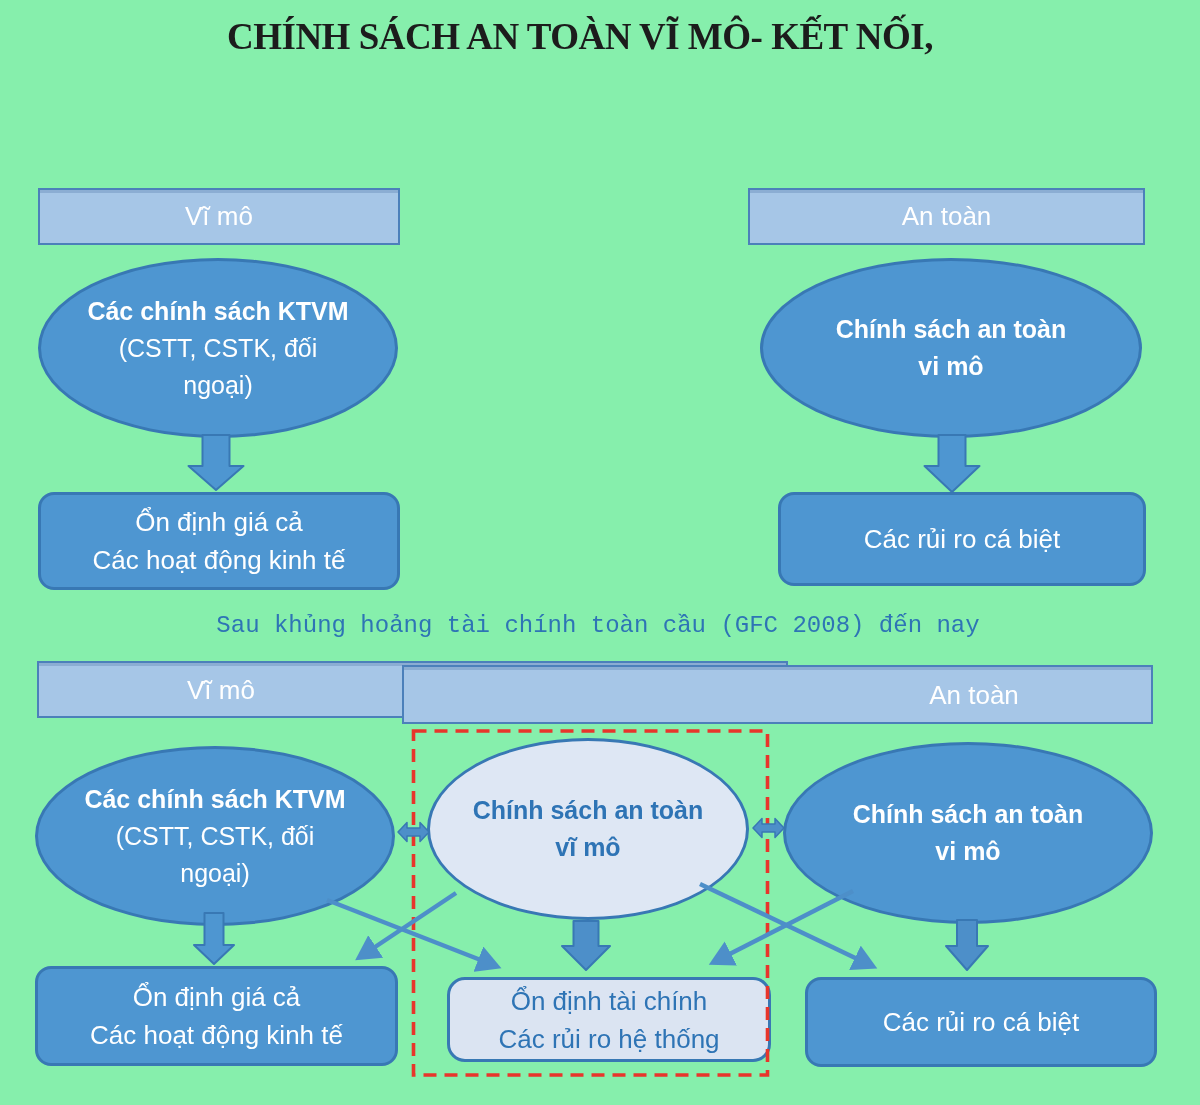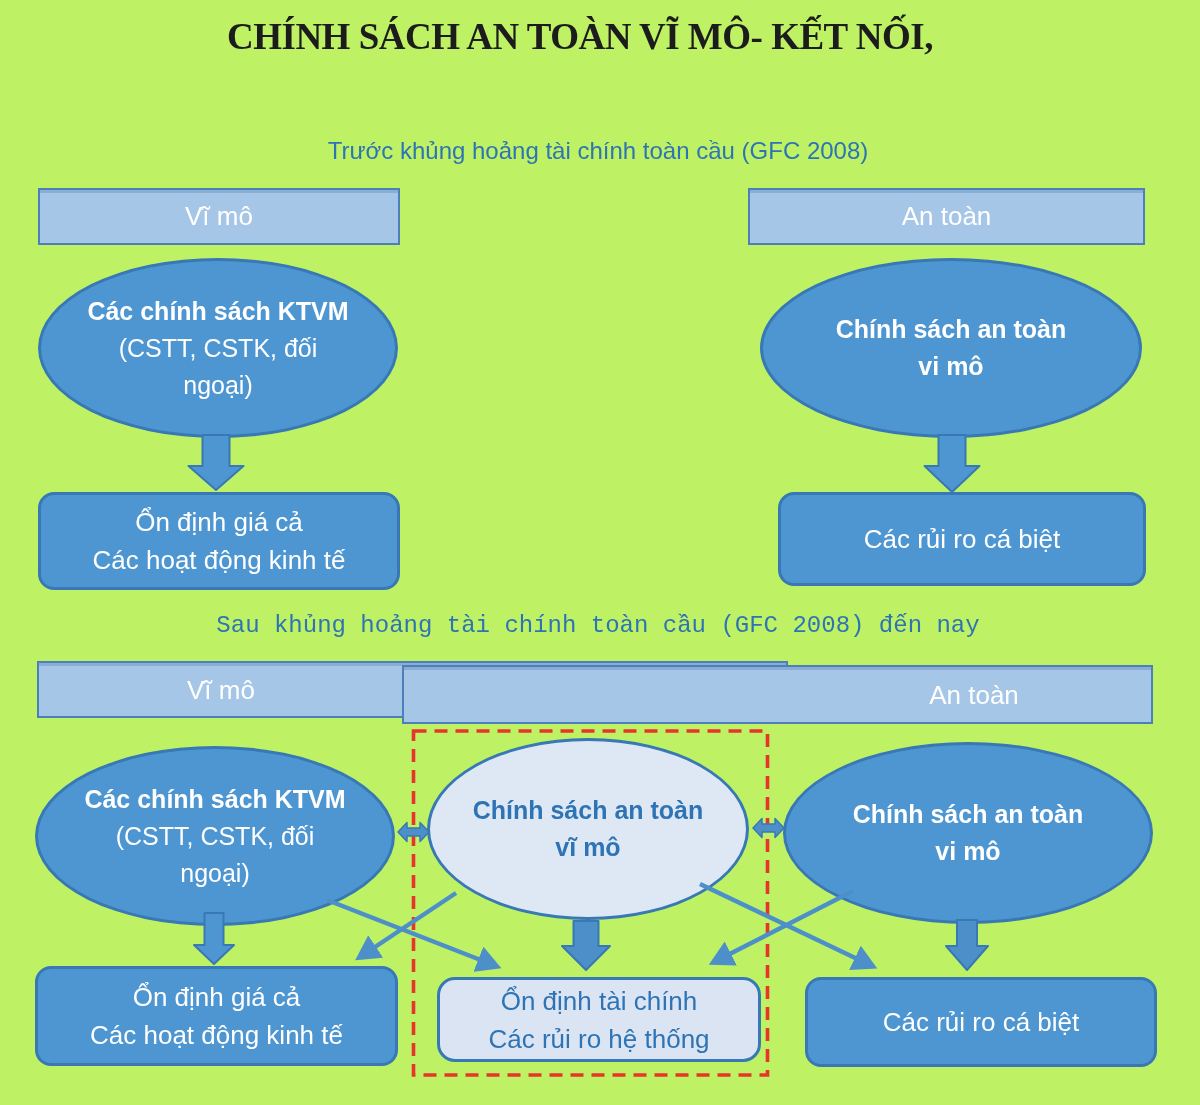--- a/index.html
+++ b/index.html
@@ -1,17 +1,17 @@
 <!DOCTYPE html>
 <html><head>
 <meta charset="utf-8">
 <style>
   html,body{margin:0;padding:0;background:#ffffff;}
   .canvas{
-    position:relative;width:1200px;height:1105px;background:#bef264;
+    position:relative;width:1200px;height:1105px;background:#86efac;
     font-family:"Liberation Sans","DejaVu Sans",sans-serif;overflow:hidden;
   }
   .abs{position:absolute;box-sizing:border-box;}
   
   .title{
     left:0;top:14px;width:1160px;text-align:center;
     font-family:"Liberation Serif","DejaVu Serif",serif;
     font-weight:bold;font-size:37px;line-height:45px;color:#1c1c1c;letter-spacing:-0.5px;
   }
   .section-label{
@@ -47,21 +47,20 @@
 </style>
 </head>
 <body>
 
 <div class="canvas">
 
   <div class="abs title">
     <div>CHÍNH SÁCH AN TOÀN VĨ MÔ- KẾT NỐI,</div>
   </div>
 
-  <div class="abs section-label">Trước khủng hoảng tài chính toàn cầu (GFC 2008)</div>
 
   <div class="abs bar" style="left:38px;top:188px;width:362px;height:57px;">
     <span>Vĩ mô</span>
   </div>
 
   <div class="abs bar" style="left:748px;top:188px;width:397px;height:57px;">
     <span>An toàn</span>
   </div>
 
   <div class="abs ellipse" style="left:38px;top:258px;width:360px;height:180px;">
@@ -108,21 +107,21 @@
   <div class="abs ellipse" style="left:783px;top:742px;width:370px;height:182px;">
     <span class="bold">Chính sách an toàn</span>
     <span class="bold">vi mô</span>
   </div>
 
   <div class="abs obox" style="left:35px;top:966px;width:363px;height:100px;">
     <span>Ổn định giá cả</span>
     <span>Các hoạt động kinh tế</span>
   </div>
 
-  <div class="abs obox light" style="left:437px;top:977px;width:324px;height:85px;">
+  <div class="abs obox light" style="left:447px;top:977px;width:324px;height:85px;">
     <span>Ổn định tài chính</span>
     <span>Các rủi ro hệ thống</span>
   </div>
 
   <div class="abs obox" style="left:805px;top:977px;width:352px;height:90px;">
     <span>Các rủi ro cá biệt</span>
   </div>
 
   <svg class="overlay" width="1200" height="1105" viewBox="0 0 1200 1105">
     <defs>

